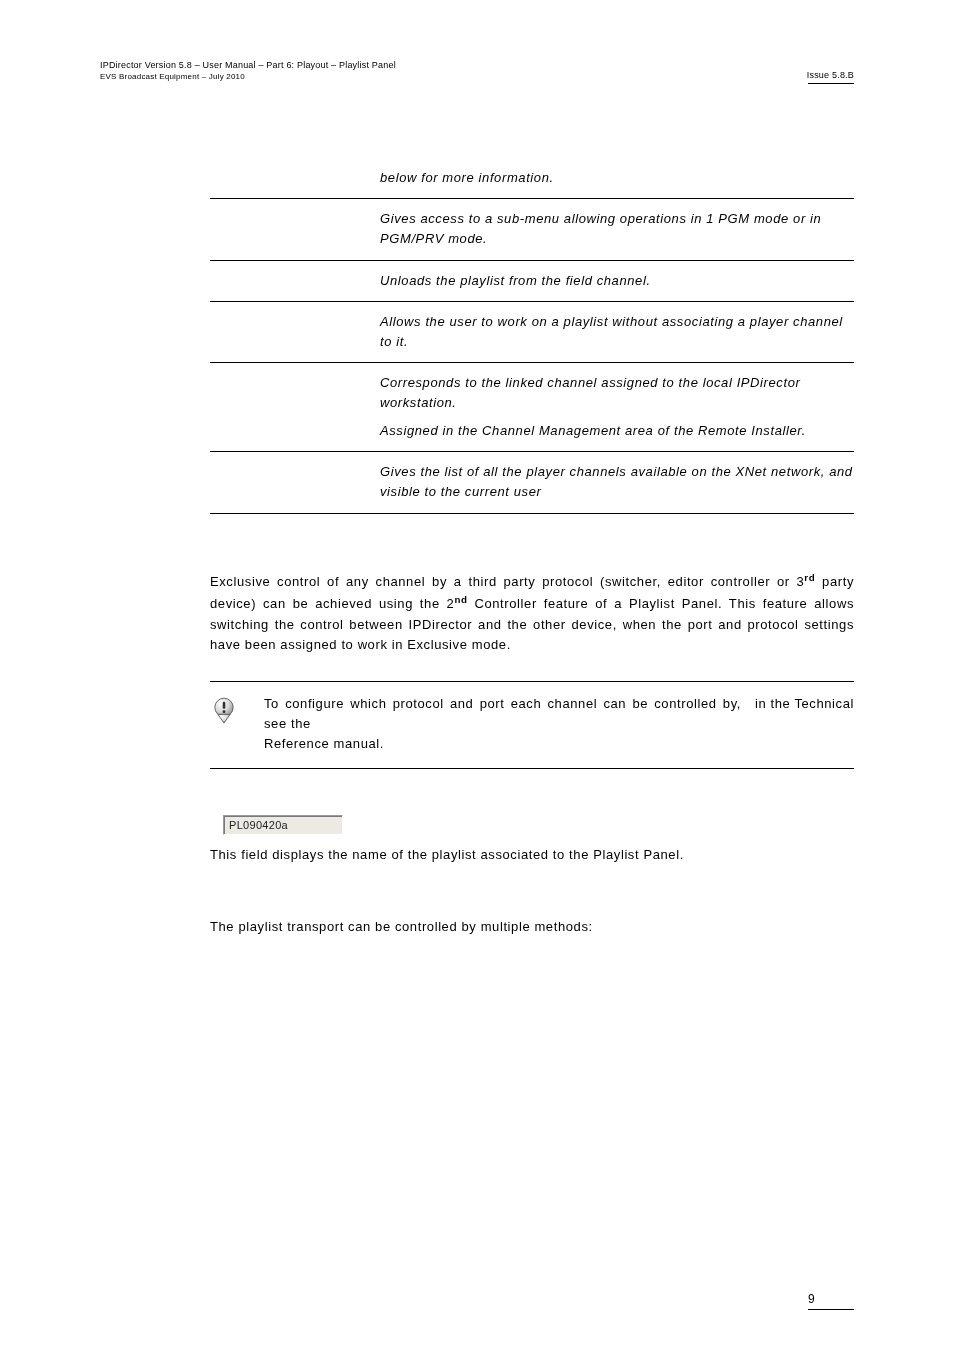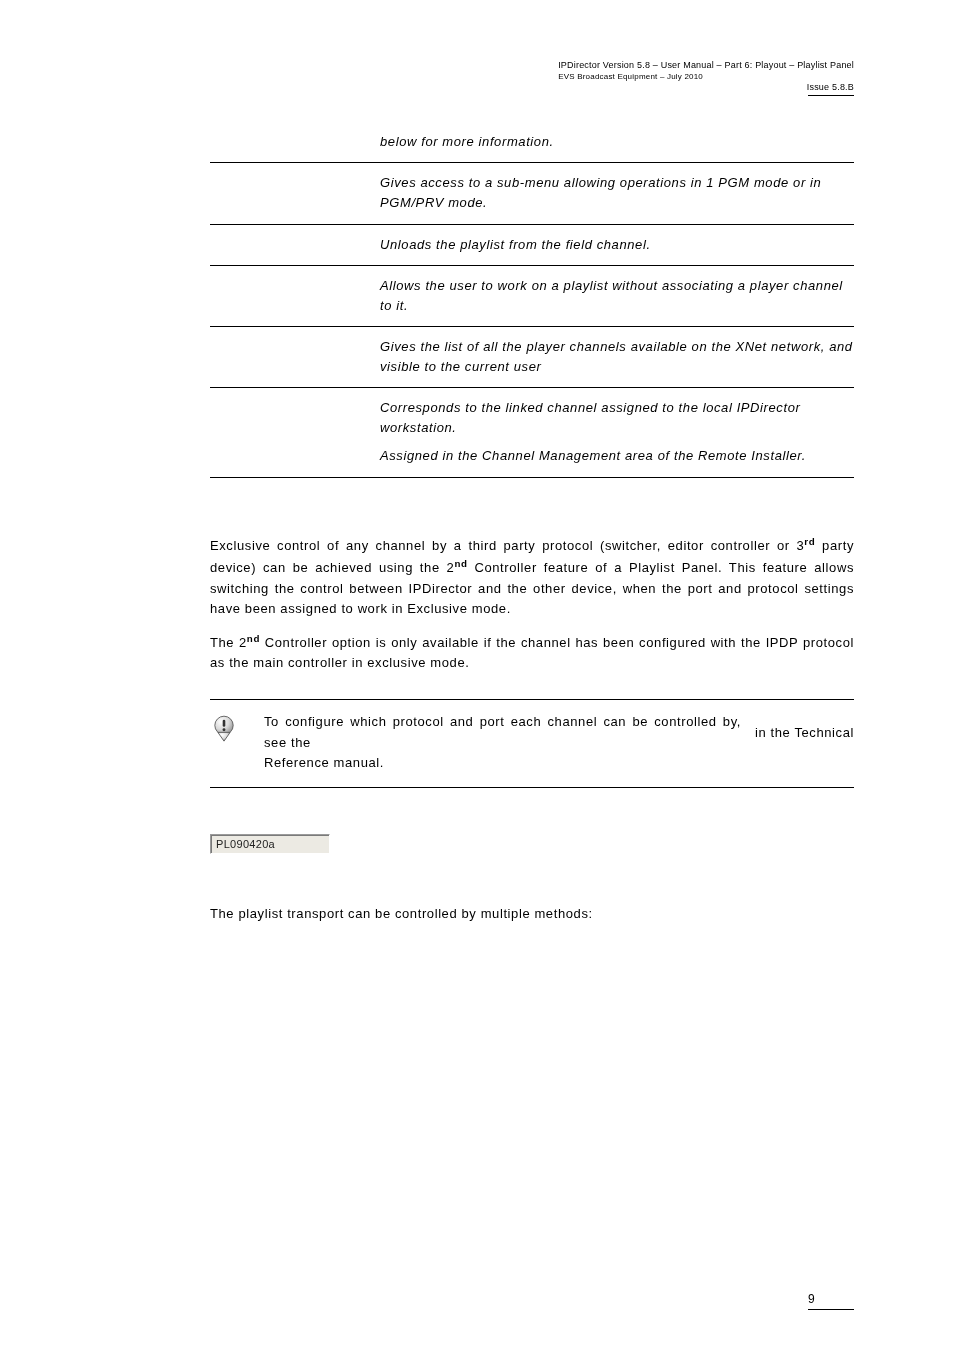--- a/index.html
+++ b/index.html
@@ -16,22 +16,21 @@
     box-sizing: border-box;
     padding: 60px 100px 40px 100px;
     position: relative;
   }
   .header {
     display: flex;
     justify-content: space-between;
     align-items: flex-end;
     font-size: 9px;
     letter-spacing: 0.2px;
-    margin-bottom: 28px;
-    flex-direction: column;
+    margin-bottom: 76px;
   }
   .header-left {
     line-height: 1.3;
   }
   .header-left .line1 {
     font-size: 9px;
   }
   .header-left .line2 {
     font-size: 8px;
   }
@@ -109,20 +108,21 @@
     border: 1px solid #9a9a9a;
     border-bottom-color: #fff;
     border-right-color: #fff;
     background: #eceae3;
     box-shadow: inset 1px 1px 0 #7a7a7a;
     font-family: Tahoma, Arial, sans-serif;
     font-size: 11px;
     padding: 3px 5px;
     color: #222;
     letter-spacing: 0.3px;
+    margin-left: 13px;
   }
   .footer {
     position: absolute;
     bottom: 40px;
     right: 100px;
     font-size: 12px;
   }
   .footer .pn {
     display: inline-block;
     padding-bottom: 2px;
@@ -165,74 +165,72 @@
       <tr class="rule-bottom">
         <td class="col1"></td>
         <td>Unloads the playlist from the field channel.</td>
       </tr>
       <tr class="rule-bottom">
         <td class="col1"></td>
         <td>Allows the user to work on a playlist without associating a player channel to it.</td>
       </tr>
       <tr class="rule-bottom">
         <td class="col1"></td>
-        <td>Gives the list of all the player channels available on the XNet network, and visible to the current user</td>
-      </tr>
-      <tr class="rule-bottom">
-        <td class="col1"></td>
         <td>
           <div>Corresponds to the linked channel assigned to the local IPDirector workstation.</div>
           <div style="height:8px"></div>
           <div>Assigned in the Channel Management area of the Remote Installer.</div>
         </td>
       </tr>
+      <tr class="rule-bottom">
+        <td class="col1"></td>
+        <td>Gives the list of all the player channels available on the XNet network, and visible to the current user</td>
+      </tr>
     </tbody>
       </table>
 
     <div style="height:56px"></div>
 
     <p class="body-para">
       <span>Exclusive control of any channel by a third party protocol (switcher, editor controller or 3</span><sup>rd</sup><span> party device) can be achieved using the 2</span><sup>nd</sup><span> Controller feature of a Playlist Panel. This feature allows switching the control between IPDirector and the other device, when the port and protocol settings have been assigned to work in Exclusive mode.</span>
     </p>
 
-    <p class="body-para">
-      <span>The 2</span><sup>nd</sup><span> Controller option is only available if the channel has been configured with the IPDP protocol as the main controller in exclusive mode.</span>
-    </p>
 
 
     <div class="note-block">
       <div class="note-icon">
         <svg viewBox="0 0 64 64">
           <defs>
             <radialGradient id="g" cx="35%" cy="30%" r="70%">
               <stop offset="0%" stop-color="#ffffff"></stop>
               <stop offset="60%" stop-color="#d9d9d9"></stop>
               <stop offset="100%" stop-color="#9c9c9c"></stop>
             </radialGradient>
           </defs>
           <circle cx="32" cy="26" r="21" fill="url(#g)" stroke="#555" stroke-width="2"></circle>
           <rect x="29" y="13" width="6" height="16" rx="3" fill="#333"></rect>
           <circle cx="32" cy="36" r="3.3" fill="#333"></circle>
           <path d="M18 42 L32 62 L46 42 Z" fill="url(#g)" stroke="#555" stroke-width="2" stroke-linejoin="round"></path>
         </svg>
       </div>
       <div class="note-text">
-        <div style="display:flex; justify-content:space-between; gap:14px;align-items:center;">
+        <div style="display:flex; justify-content:space-between; gap:14px;">
           <span>To configure which protocol and port each channel can be controlled by, see the</span>
           <span style="white-space:nowrap">in the Technical</span>
         </div>
         <div>Reference manual.</div>
       </div>
     </div>
 
     <div style="height:46px"></div>
 
     <div class="inset-image">PL090420a</div>
 
     <div style="height:10px"></div>
+    <p class="body-para" style="text-align:left">This field displays the name of the playlist associated to the Playlist Panel.</p>
 
     <div style="height:40px"></div>
     <p class="body-para" style="text-align:left">The playlist transport can be controlled by multiple methods:</p>
 
   </div>
 
   <div class="footer">
     <span class="pn">9</span>
     <span class="pn-rule"></span>
   </div>

